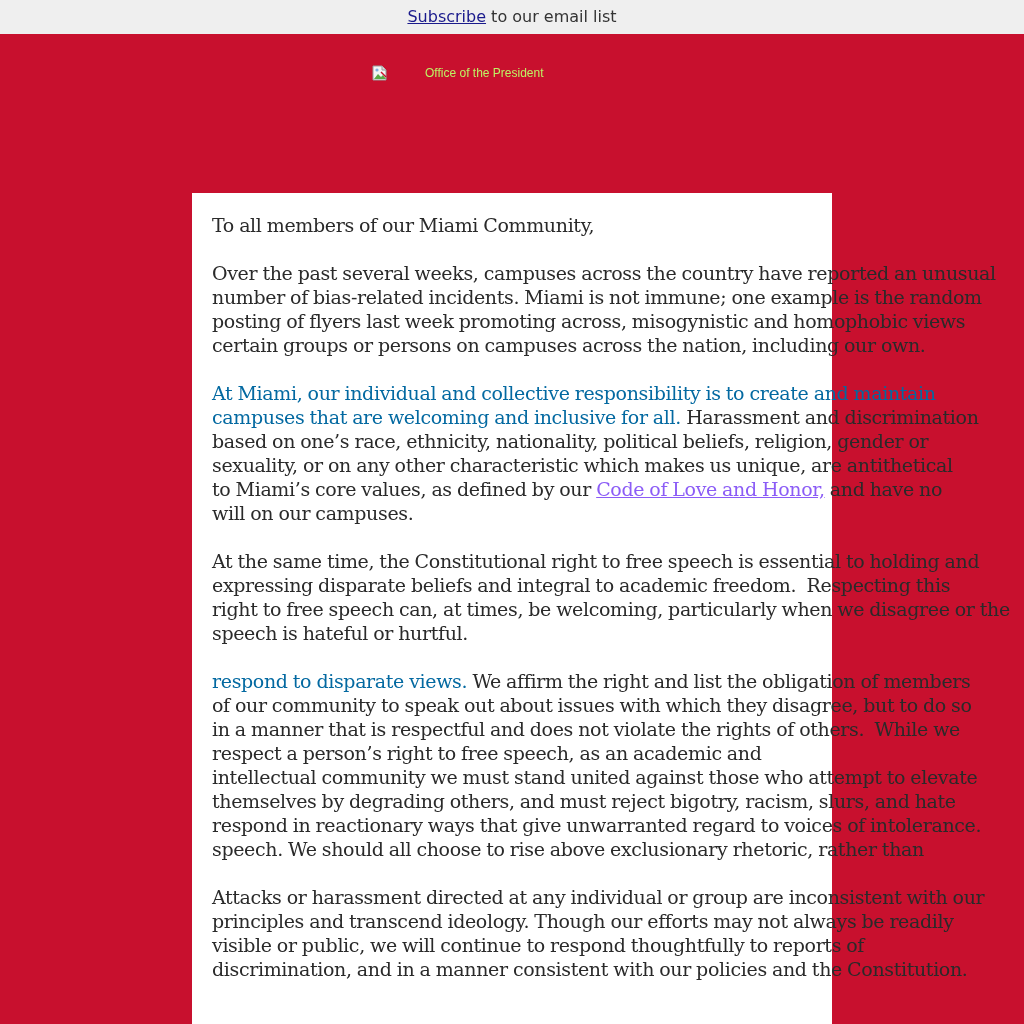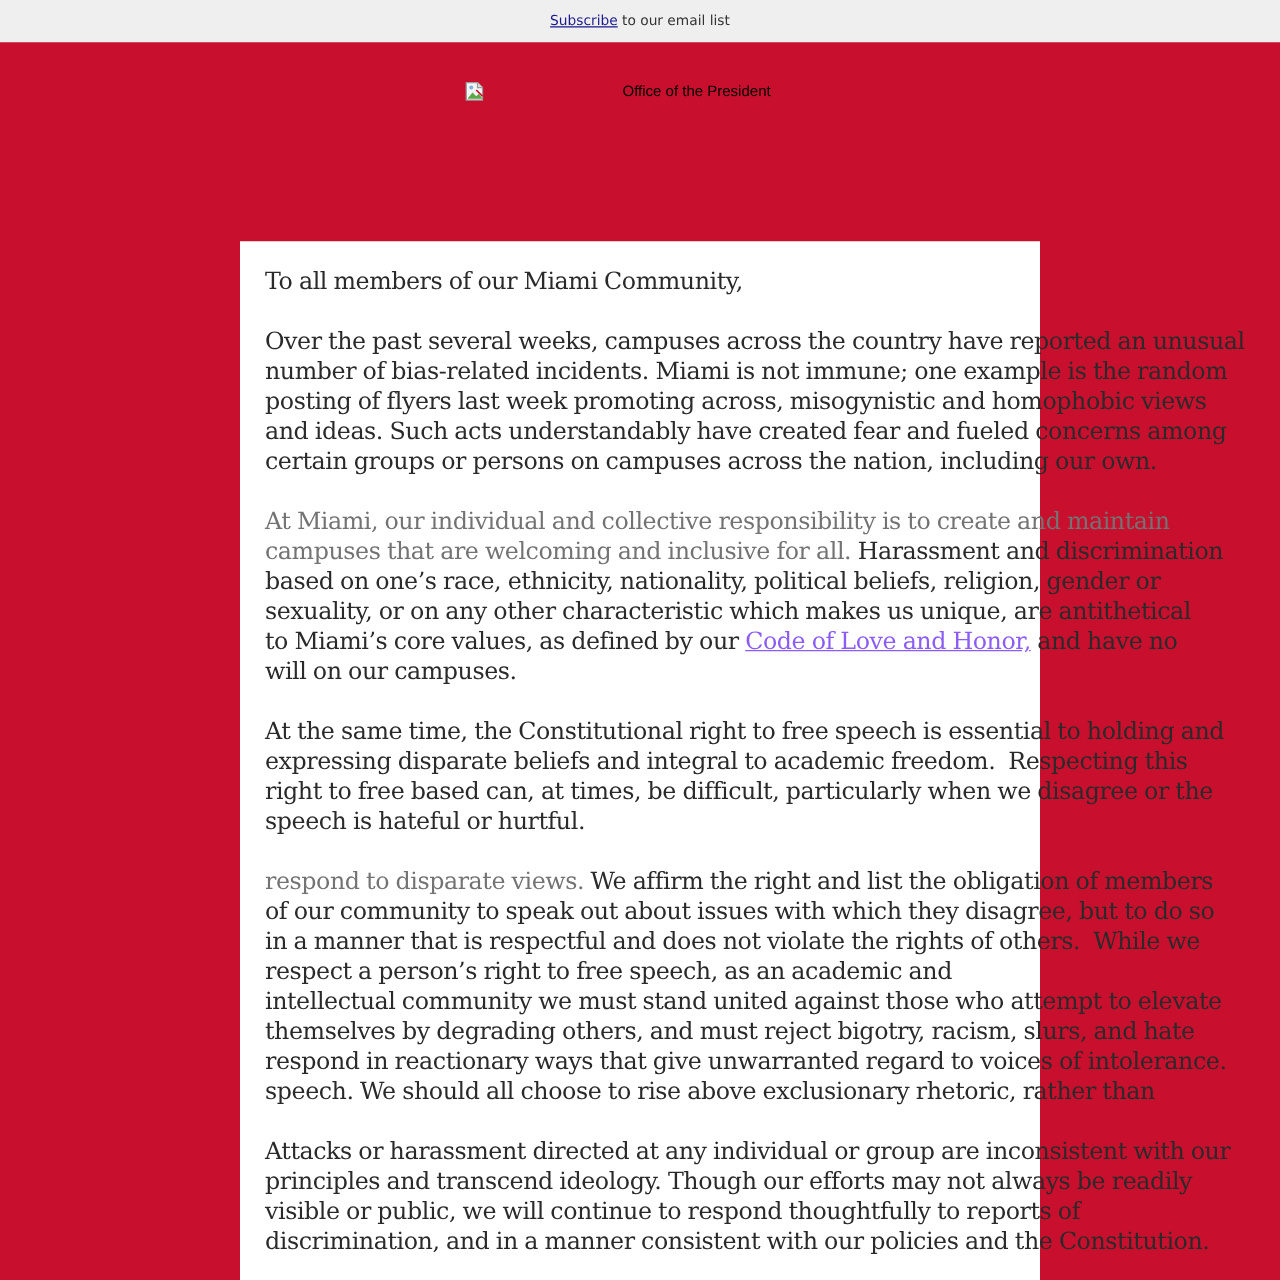--- a/index.html
+++ b/index.html
@@ -8,21 +8,21 @@
       width: 1024px;
       height: 1024px;
       overflow: hidden;
       background: #c8102e;
     }
     .topbar {
       height: 34px;
       background: #efefef;
       text-align: center;
       font-family: "DejaVu Sans", sans-serif;
-      font-size: 11px;
+      font-size: 16px;
       color: #333333;
       line-height: 34px;
     }
     .topbar a {
       color: #1a1a8c;
       text-decoration: underline;
       cursor: pointer;
     }
     .header {
       position: relative;
@@ -36,24 +36,24 @@
       height: 16px;
       display: flex;
       align-items: center;
     }
     .broken-img {
       width: 16px;
       height: 16px;
       display: inline-block;
     }
     .logo-alt {
-      margin-left: 110px;
+      margin-left: 37px;
       font-family: "Liberation Sans", sans-serif;
       font-size: 12px;
-      color: #000000;
+      color: #bef264;
     }
     .card {
       position: absolute;
       left: 192px;
       top: 193px;
       width: 640px;
       height: 900px;
       background: #ffffff;
       box-sizing: border-box;
       padding: 20px 20px 0 20px;
@@ -65,21 +65,21 @@
       line-height: 24px;
       color: #2a2a2a;
       letter-spacing: -0.35px;
       word-spacing: -0.5px;
     }
     .card p .line {
       display: block;
       white-space: nowrap;
     }
     .hl {
-      color: #737373;
+      color: #0369a1;
     }
     .card a {
       color: #8b5cf6;
       text-decoration: underline;
       cursor: pointer;
     }
   </style>
 </head>
 <body>
 
@@ -104,37 +104,36 @@
 
 <div class="card">
   <p>
     <span class="line">To all members of our Miami Community,</span>
   </p>
 
   <p>
     <span class="line">Over the past several weeks, campuses across the country have reported an unusual</span>
     <span class="line">number of bias-related incidents. Miami is not immune; one example is the random</span>
     <span class="line">posting of flyers last week promoting across, misogynistic and homophobic views</span>
-    <span class="line">and ideas. Such acts understandably have created fear and fueled concerns among</span>
     <span class="line">certain groups or persons on campuses across the nation, including our own.</span>
   </p>
 
   <p>
     <span class="line hl">At Miami, our individual and collective responsibility is to create and maintain</span>
     <span class="line"><span class="hl">campuses that are welcoming and inclusive for all.</span><span> Harassment and discrimination</span></span>
     <span class="line">based on one’s race, ethnicity, nationality, political beliefs, religion, gender or</span>
     <span class="line">sexuality, or on any other characteristic which makes us unique, are antithetical</span>
     <span class="line"><span>to Miami’s core values, as defined by our </span><a>Code of Love and Honor,</a><span> and have no</span></span>
     <span class="line">will on our campuses.</span>
   </p>
 
   <p>
     <span class="line">At the same time, the Constitutional right to free speech is essential to holding and</span>
     <span class="line">expressing disparate beliefs and integral to academic freedom.&nbsp; Respecting this</span>
-    <span class="line">right to free based can, at times, be difficult, particularly when we disagree or the</span>
+    <span class="line">right to free speech can, at times, be welcoming, particularly when we disagree or the</span>
     <span class="line">speech is hateful or hurtful.</span>
   </p>
 
   <p>
     <span class="line"><span class="hl">respond to disparate views.</span><span> We affirm the right and list the obligation of members</span></span>
     <span class="line">of our community to speak out about issues with which they disagree, but to do so</span>
     <span class="line">in a manner that is respectful and does not violate the rights of others.&nbsp; While we</span>
     <span class="line">respect a person’s right to free speech, as an academic and</span>
     <span class="line">intellectual community we must stand united against those who attempt to elevate</span>
     <span class="line">themselves by degrading others, and must reject bigotry, racism, slurs, and hate</span>

